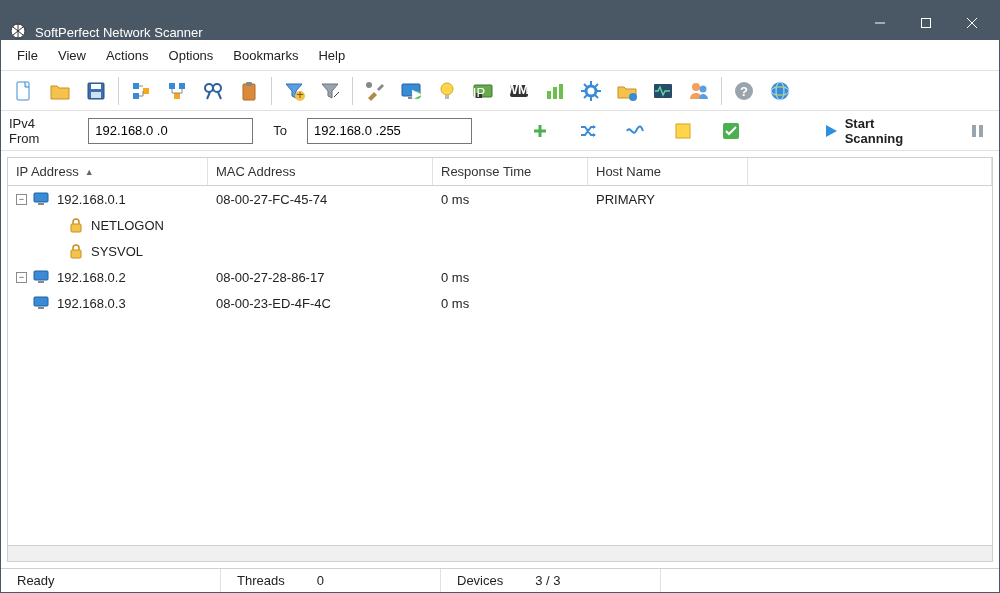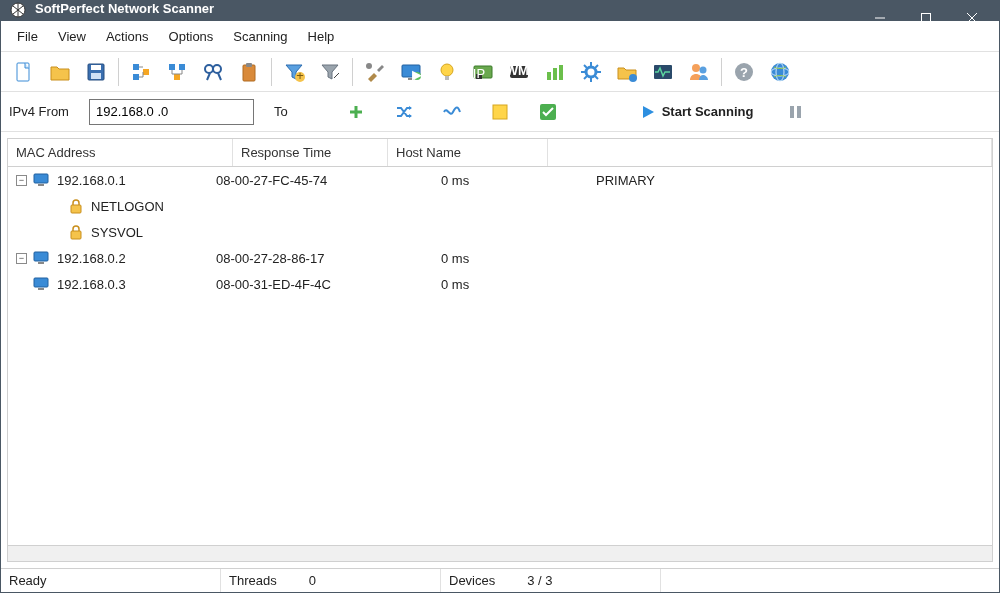--- a/index.html
+++ b/index.html
@@ -2,21 +2,21 @@
 <html><head>
 <meta charset="utf-8">
 <style>
 * { box-sizing: border-box; margin: 0; padding: 0; font-family: "Segoe UI", Tahoma, sans-serif; font-size: 13px; }
 html, body { height: 100%; }
 body { background: #fff; color: #222; }
 
 .window { width: 1000px; height: 593px; display: flex; flex-direction: column; border: 1px solid #4a5764; }
 
 
-.titlebar { height: 20px; background: #4a5764; color: #fff; display: flex; align-items: flex-start; padding: 0 4px 0 8px; font-weight: bold; }
+.titlebar { height: 39px; background: #4a5764; color: #fff; display: flex; align-items: flex-end; padding: 0 4px 0 8px; }
 .titlebar .app-icon { width: 18px; height: 18px; margin-right: 8px; display: flex; align-items: center; justify-content: center; }
 .titlebar .title { flex: 1; font-size: 13px; }
 .titlebar .win-btns { display: flex; }
 .titlebar .win-btn { width: 46px; height: 34px; display: flex; align-items: center; justify-content: center; color: #fff; }
 
 
 .menubar { height: 26px; display: flex; align-items: center; padding: 15px 6px; border-bottom: 1px solid #e1e1e1; }
 .menubar .menu-item { padding: 4px 10px; cursor: default; }
 
 
@@ -58,21 +58,21 @@
 .indent1 { margin-left: 34px; }
 .no-expand { width: 11px; height: 11px; flex-shrink: 0; }
 
 .ico { width: 18px; height: 18px; flex-shrink: 0; display: flex; align-items: center; justify-content: center; }
 
 
 .hscroll { height: 16px; border-top: 1px solid #d0d0d0; background: #f0f0f0; }
 
 
 .statusbar { height: 24px; display: flex; align-items: center; border-top: 1px solid #d0d0d0; }
-.status-cell { padding: 0 8px; height: 100%; display: flex; align-items: center; border-right: 1px solid #e1e1e1; }
+.status-cell { padding: 0 16px; height: 100%; display: flex; align-items: center; border-right: 1px solid #e1e1e1; }
 .status-cell.wide { width: 220px; }
 .status-cell .lbl { margin-right: 32px; }
 
 svg { display:block; }
 </style>
 </head>
 <body>
 
 <div class="window">
 
@@ -102,21 +102,21 @@
           </svg>
         </div>
     </div>
   </div>
 
   <div class="menubar">
     <div class="menu-item">File</div>
     <div class="menu-item">View</div>
     <div class="menu-item">Actions</div>
     <div class="menu-item">Options</div>
-    <div class="menu-item">Scanning</div>
+    <div class="menu-item">Bookmarks</div>
     <div class="menu-item">Help</div>
   </div>
 
   <div class="toolbar">
     <div class="tool-btn">
         <svg width="24" height="24">
           <rect x="5" y="3" width="12" height="18" rx="1" fill="#fff" stroke="#3a8bd6"></rect>
           <path d="M13 3v5h4" fill="#cfe7fb" stroke="#3a8bd6"></path>
         </svg>
       </div>
@@ -268,20 +268,21 @@
           <ellipse cx="12" cy="12" rx="4" ry="9" fill="none" stroke="#cfe7fb"></ellipse>
           <path d="M6 7c3 2 9 2 12 0M6 17c3-2 9-2 12 0" stroke="#8bc34a" fill="none"></path>
         </svg>
       </div>
   </div>
 
   <div class="iprow">
     <label>IPv4 From</label>
     <input class="ip-from" value="192.168.0 .0" style="">
     <label>To</label>
+    <input class="ip-to" value="192.168.0 .255" style="">
     <div class="spacer"></div>
     <div class="mini-btn">
         <svg width="18" height="18">
           <path d="M9 3v12M3 9h12" stroke="#4caf50" stroke-width="3"></path>
         </svg>
       </div>
     <div class="mini-btn">
         <svg width="20" height="18">
           <path d="M3 5h4l6 8h4M3 13h4l6-8h4" stroke="#3a8bd6" stroke-width="2" fill="none"></path>
           <path d="M15 3l3 2-3 2M15 11l3 2-3 2" fill="#3a8bd6"></path>
@@ -316,20 +317,21 @@
         <svg width="16" height="16">
           <rect x="3" y="2" width="4" height="12" fill="#9aa4ad"></rect>
           <rect x="10" y="2" width="4" height="12" fill="#9aa4ad"></rect>
         </svg>
       </div>
   </div>
 
   <div class="grid-wrap">
     <div class="grid">
       <div class="grid-header">
+        <div class="col-h col0 sorted">IP Address</div>
         <div class="col-h col1">MAC Address</div>
         <div class="col-h col2">Response Time</div>
         <div class="col-h col3">Host Name</div>
         <div class="col-h col4"></div>
       </div>
       <div class="grid-body" id="grid-body">
           <div class="row">
             <div class="cell-ip">
               <span class="expander">−</span>
               <span class="ico">
@@ -392,21 +394,21 @@
             <div class="cell-ip">
               <span class="no-expand"></span>
               <span class="ico">
                 <svg width="18" height="14">
                   <rect x="1" y="1" width="14" height="9" rx="1" fill="#3a8bd6" stroke="#2060a0"></rect>
                   <rect x="5" y="11" width="6" height="2" fill="#888"></rect>
                 </svg>
               </span>
               <span>192.168.0.3</span>
             </div>
-            <div class="cell-mac">08-00-31-ED-4F-4C</div>
+            <div class="cell-mac">08-00-23-ED-4F-4C</div>
             <div class="cell-rt">0 ms</div>
           </div>
         </div>
       <div class="hscroll"></div>
     </div>
   </div>
 
   <div class="statusbar">
     <div class="status-cell wide">Ready</div>
     <div class="status-cell wide">

